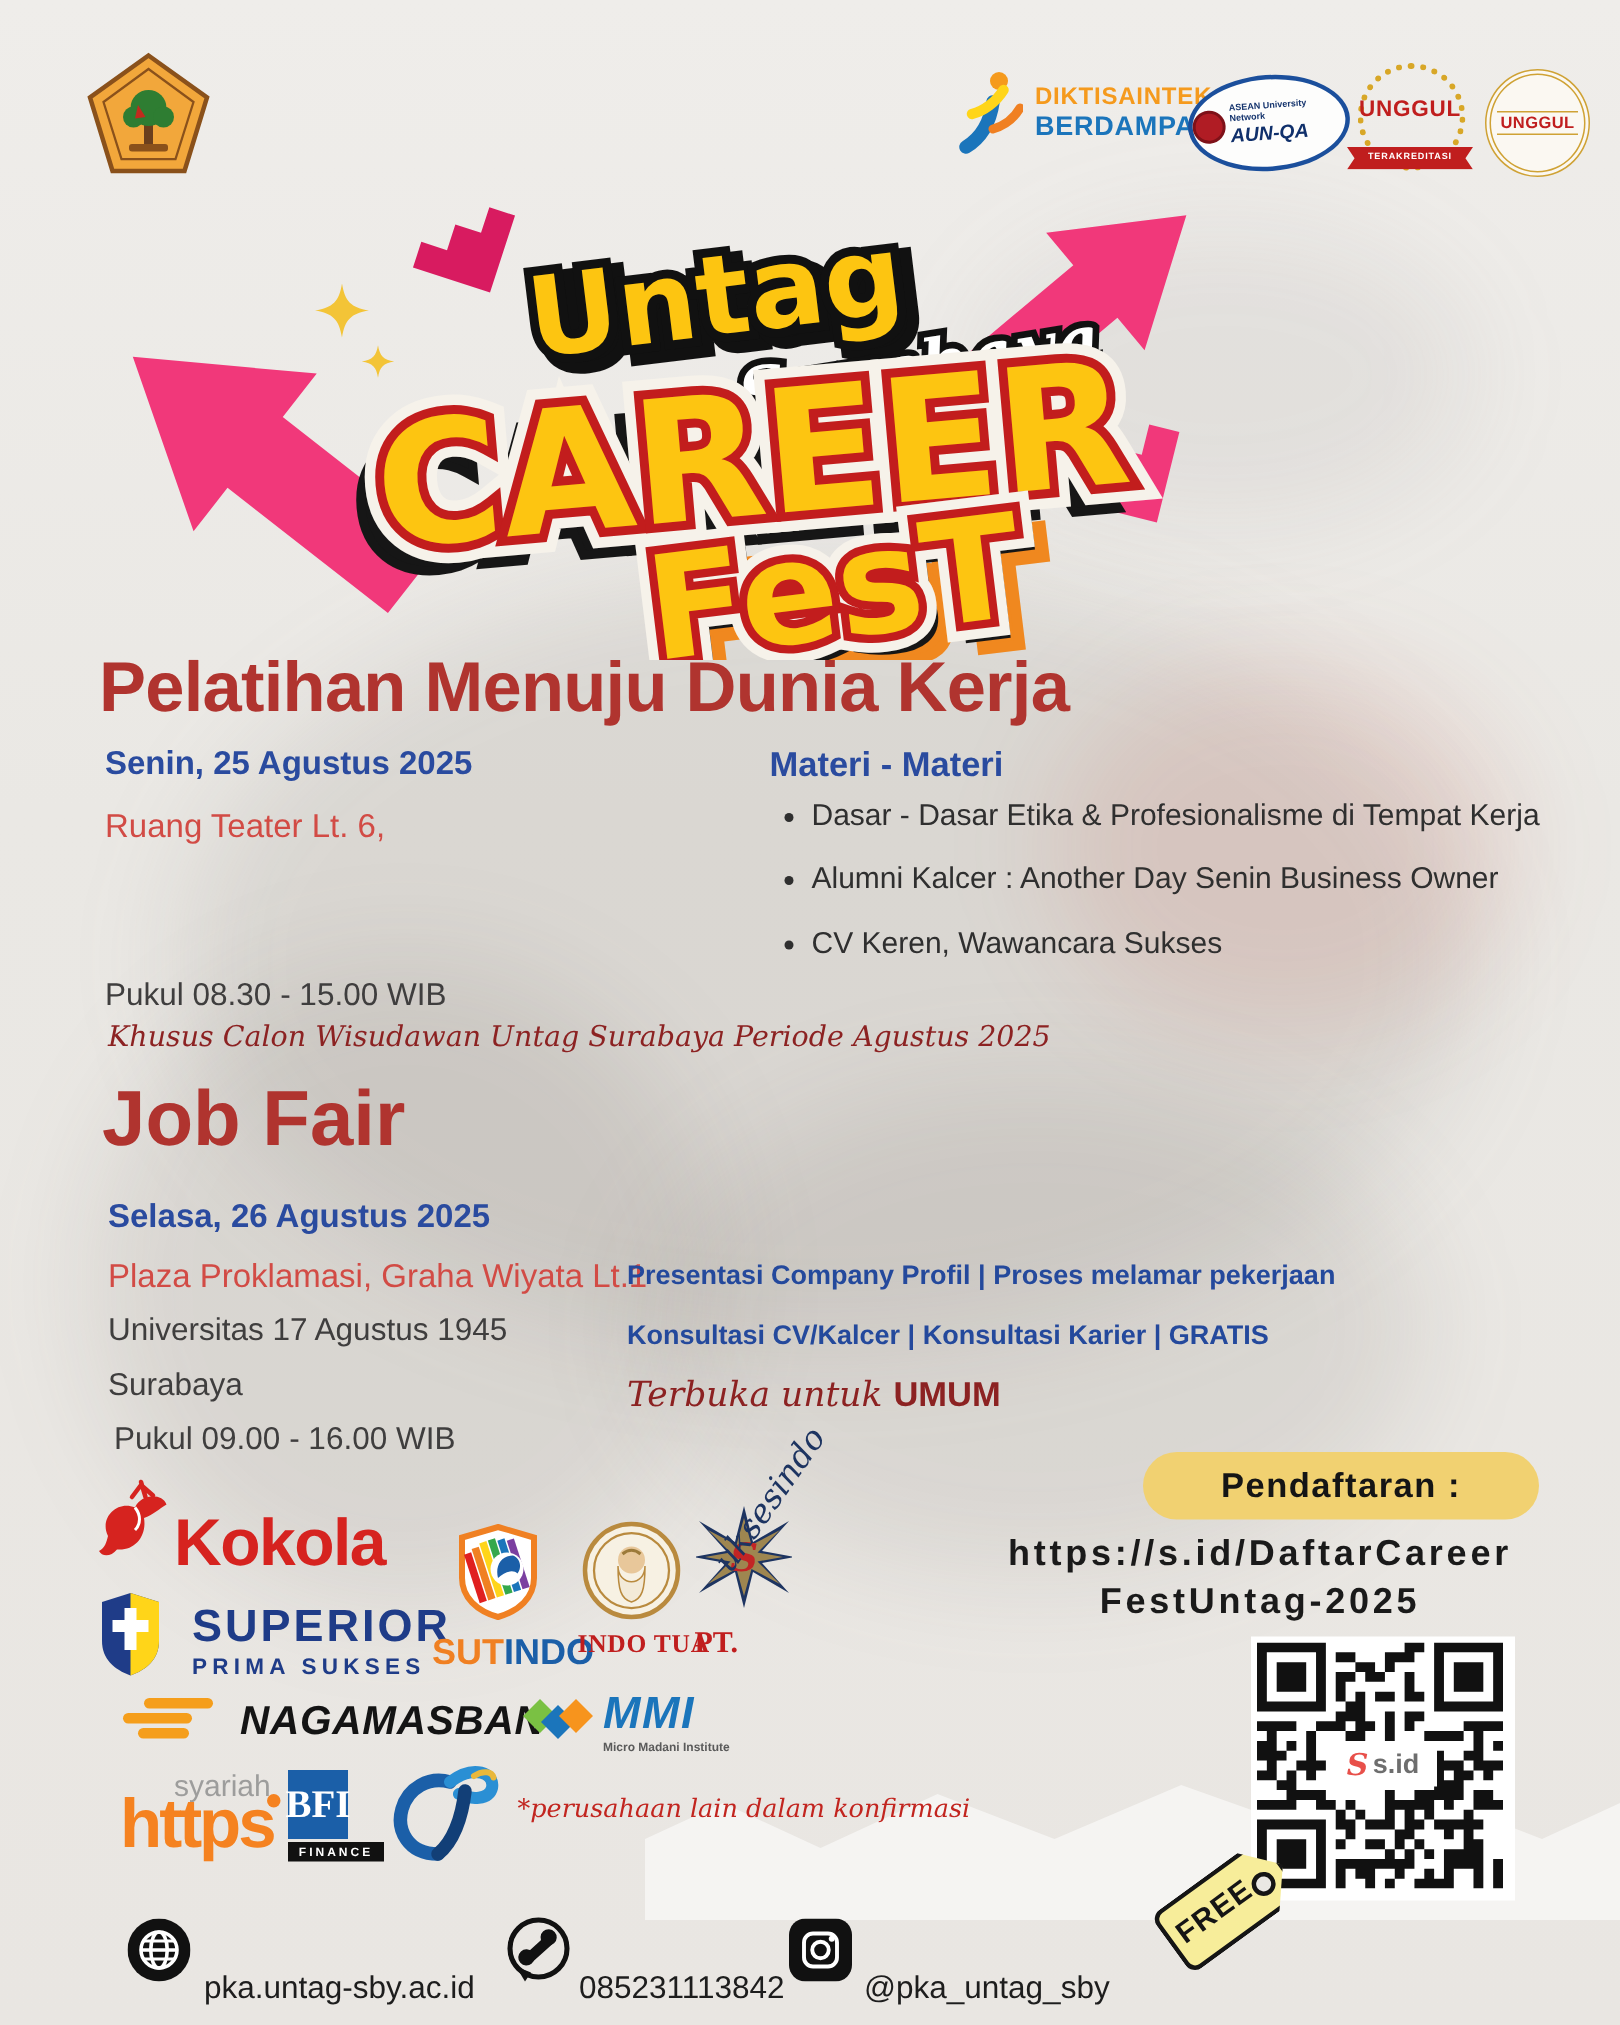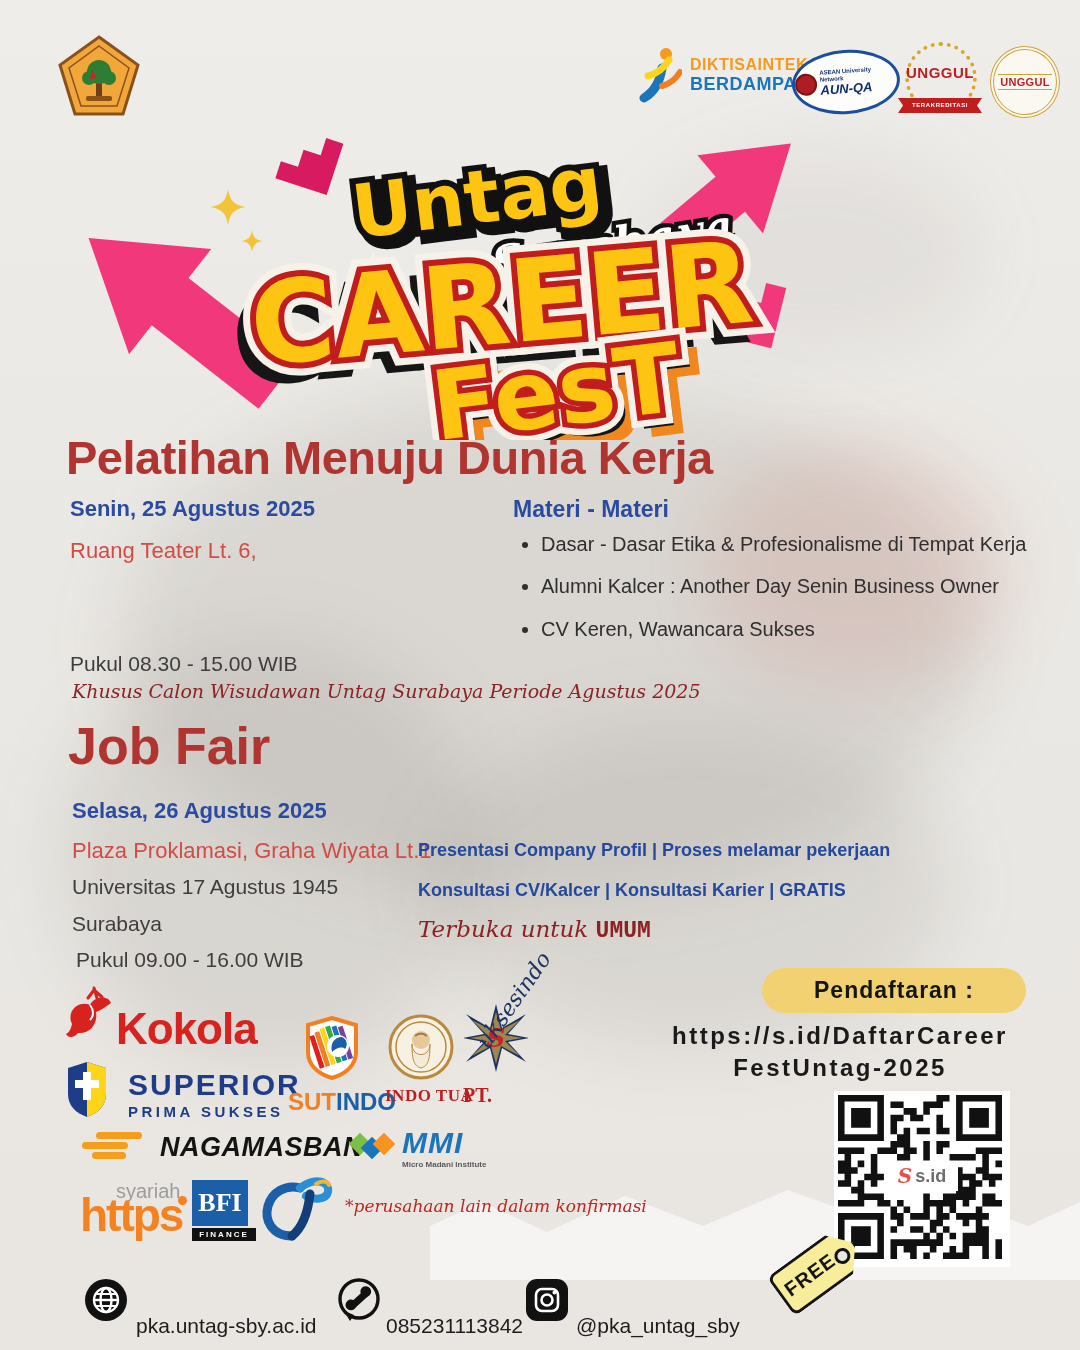--- a/index.html
+++ b/index.html
@@ -43,21 +43,21 @@
   .jf-heading{left:68px;top:716px;font-size:52px;}
   .date-blue{font-size:22px;font-weight:700;color:#2a4b9f;}
   .loc-red{font-size:22px;color:#d24b45;}
   .body-dark{font-size:21px;color:#3f3e3e;}
   .note-serif{font-family:"DejaVu Serif",serif;font-style:italic;font-size:19px;color:#8c2222;}
   .materi-h{left:513px;top:496px;font-size:23px;font-weight:700;color:#2a4b9f;}
   .materi-list{left:521px;top:528px;width:505px;margin:0;padding:0 0 0 20px;font-size:20px;color:#2f2f2f;}
   .materi-list li{margin-bottom:10px;line-height:1.62;}
   .svc-blue{font-size:18px;font-weight:700;color:#24499c;}
   .open-note{font-family:"DejaVu Serif",serif;font-style:italic;font-size:23px;color:#8c2222;}
-  .open-note b{font-style:normal;font-weight:700;font-family:Liberation Mono, monospace;}
+  .open-note b{font-style:normal;font-weight:700;font-family:Liberation Sans, sans-serif;}
 
   
   .pill{left:762px;top:968px;width:264px;height:45px;background:#f1d171;border-radius:23px;
     display:flex;align-items:center;justify-content:center;font-size:23px;font-weight:700;color:#151515;letter-spacing:1px;}
   .url{left:640px;top:1020px;width:400px;text-align:center;font-weight:700;color:#1a1a1a;
     font-size:24px;letter-spacing:2.5px;line-height:1.35;}
   .qr-wrap{left:836px;top:1093px;width:168px;height:168px;background:#fff;padding:2px;box-shadow:0 0 0 2px #fff;}
   .qr-center{position:absolute;left:50px;top:68px;width:72px;height:30px;background:#fff;
     display:flex;align-items:center;justify-content:center;gap:3px;}
   .sid-s{font-family:"DejaVu Serif",serif;font-style:italic;font-weight:700;font-size:20px;color:#e8504a;}
@@ -82,21 +82,21 @@
     transform:rotate(-55deg);transform-origin:left bottom;}
   .naga-text{left:160px;top:1132px;font-size:27px;font-weight:700;font-style:italic;color:#141414;letter-spacing:.5px;}
   .mmi-text{left:402px;top:1126px;color:#1b75bb;}
   .mmi-text .m1{font-size:30px;font-weight:700;font-style:italic;letter-spacing:1px;}
   .mmi-text .m2{font-size:8px;color:#5a5a5a;font-weight:700;margin-top:0;}
   .btpn{left:80px;top:1180px;}
   .btpn .syariah{position:absolute;left:36px;top:0;font-size:20px;color:#9d9d9c;}
   .btpn .word{position:absolute;left:0;top:8px;font-size:46px;font-weight:700;color:#f58220;letter-spacing:-2px;}
   .btpn .dot{position:absolute;left:98px;top:16px;width:9px;height:9px;border-radius:50%;background:#f58220;}
   .bfi{left:192px;top:1180px;width:64px;}
-  .bfi .box{width:56px;height:46px;background:#1b5fa8;color:#fff;font-family:"Liberation Serif",serif;
+  .bfi .box{width:40px;height:46px;background:#1b5fa8;color:#fff;font-family:"Liberation Serif",serif;
     font-size:26px;font-weight:700;display:flex;align-items:center;justify-content:center;}
   .bfi .bar{width:64px;height:13px;background:#111;color:#fff;font-size:8px;font-weight:700;
     letter-spacing:2px;text-align:center;line-height:13px;margin-top:2px;}
   .sp-note{left:345px;top:1196px;font-family:"DejaVu Serif",serif;font-style:italic;font-size:17px;color:#c2251f;}
 
   
   .foot-item-text{font-size:21px;color:#1d1d1d;margin-top:28px;}
   .f-web{left:136px;top:1286px;}
   .f-phone{left:386px;top:1286px;}
   .f-insta{left:576px;top:1286px;}

